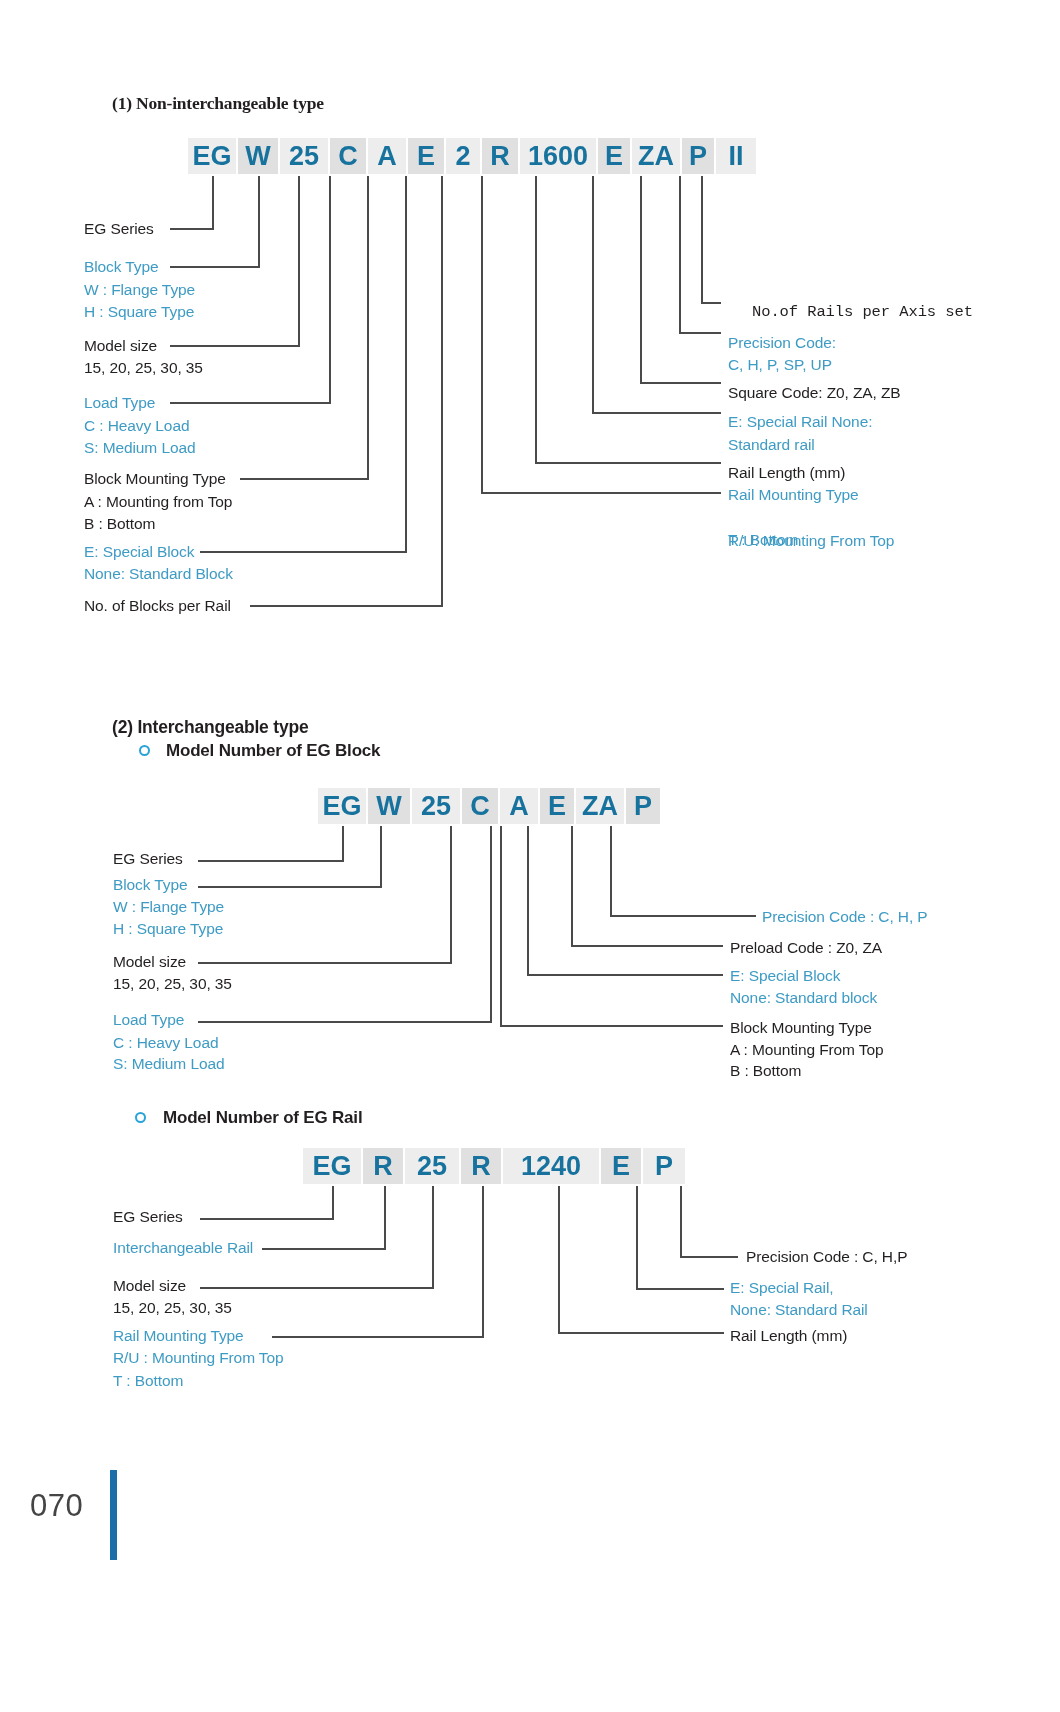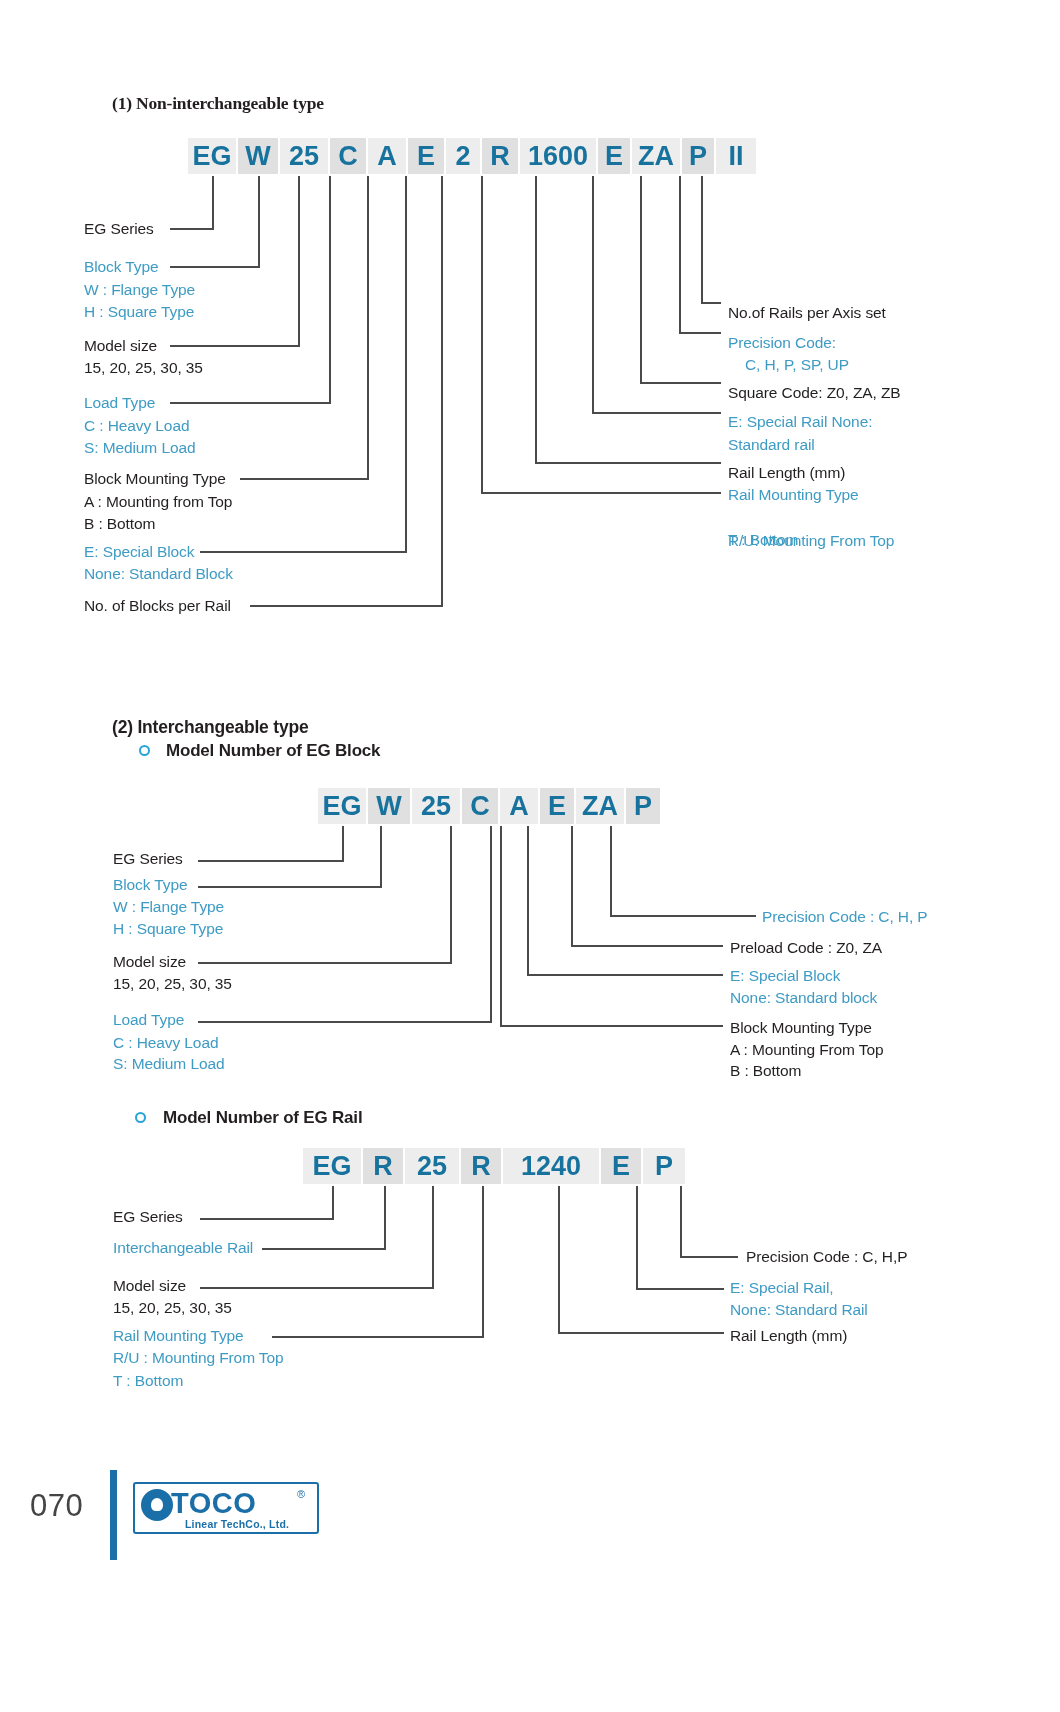--- a/index.html
+++ b/index.html
@@ -232,24 +232,24 @@
 
   <div class="txt lbl blk" style="left:84px; top:471px;">Block Mounting Type</div>
   <div class="txt lbl blk" style="left:84px; top:494px;">A : Mounting from Top</div>
   <div class="txt lbl blk" style="left:84px; top:516px;">B : Bottom</div>
 
   <div class="txt lbl blue" style="left:84px; top:544px;">E: Special Block</div>
   <div class="txt lbl blue" style="left:84px; top:566px;">None: Standard Block</div>
 
   <div class="txt lbl blk" style="left:84px; top:598px;text-align:center;">No. of Blocks per Rail</div>
 
-  <div class="txt lbl blk" style="left:728px; top:305px;">No.of Rails per Axis set</div>
+  <div class="txt lbl blk" style="left:752px; top:305px;font-family:Liberation Mono, monospace;">No.of Rails per Axis set</div>
 
   <div class="txt lbl blue" style="left:728px; top:335px;">Precision Code:</div>
-  <div class="txt lbl blue" style="left:728px; top:357px;margin-left:17px;">C, H, P, SP, UP</div>
+  <div class="txt lbl blue" style="left:728px; top:357px;">C, H, P, SP, UP</div>
 
   <div class="txt lbl blk" style="left:728px; top:385px;">Square Code: Z0, ZA, ZB</div>
 
   <div class="txt lbl blue" style="left:728px; top:414px;">E: Special Rail None:</div>
   <div class="txt lbl blue" style="left:728px; top:437px;">Standard rail</div>
 
   <div class="txt lbl blk" style="left:728px; top:465px;">Rail Length (mm)</div>
 
   <div class="txt lbl blue" style="left:728px; top:487px;">Rail Mounting Type</div>
   <div class="txt lbl blue" style="left:728px; top:510px;margin-top:23px;">R/U: Mounting From Top</div>
@@ -367,21 +367,14 @@
   <div class="txt lbl blk" style="left:746px; top:1249px;">Precision Code : C, H,P</div>
 
   <div class="txt lbl blue" style="left:730px; top:1280px;">E: Special Rail,</div>
   <div class="txt lbl blue" style="left:730px; top:1302px;">None: Standard Rail</div>
 
   <div class="txt lbl blk" style="left:730px; top:1328px;">Rail Length (mm)</div>
 
   <div class="pagenum">070</div>
   <div class="footer-bar"></div>
 
-  <div class="logo-wrap">
-    <div class="logo-rule"></div>
-    <div class="logo-dot"></div>
-    <div class="logo-name">TOCO</div>
-    <div class="logo-reg">®</div>
-    <div class="logo-sub">Linear TechCo., Ltd.</div>
-  </div>
 
 </div>
 
 </body></html>

